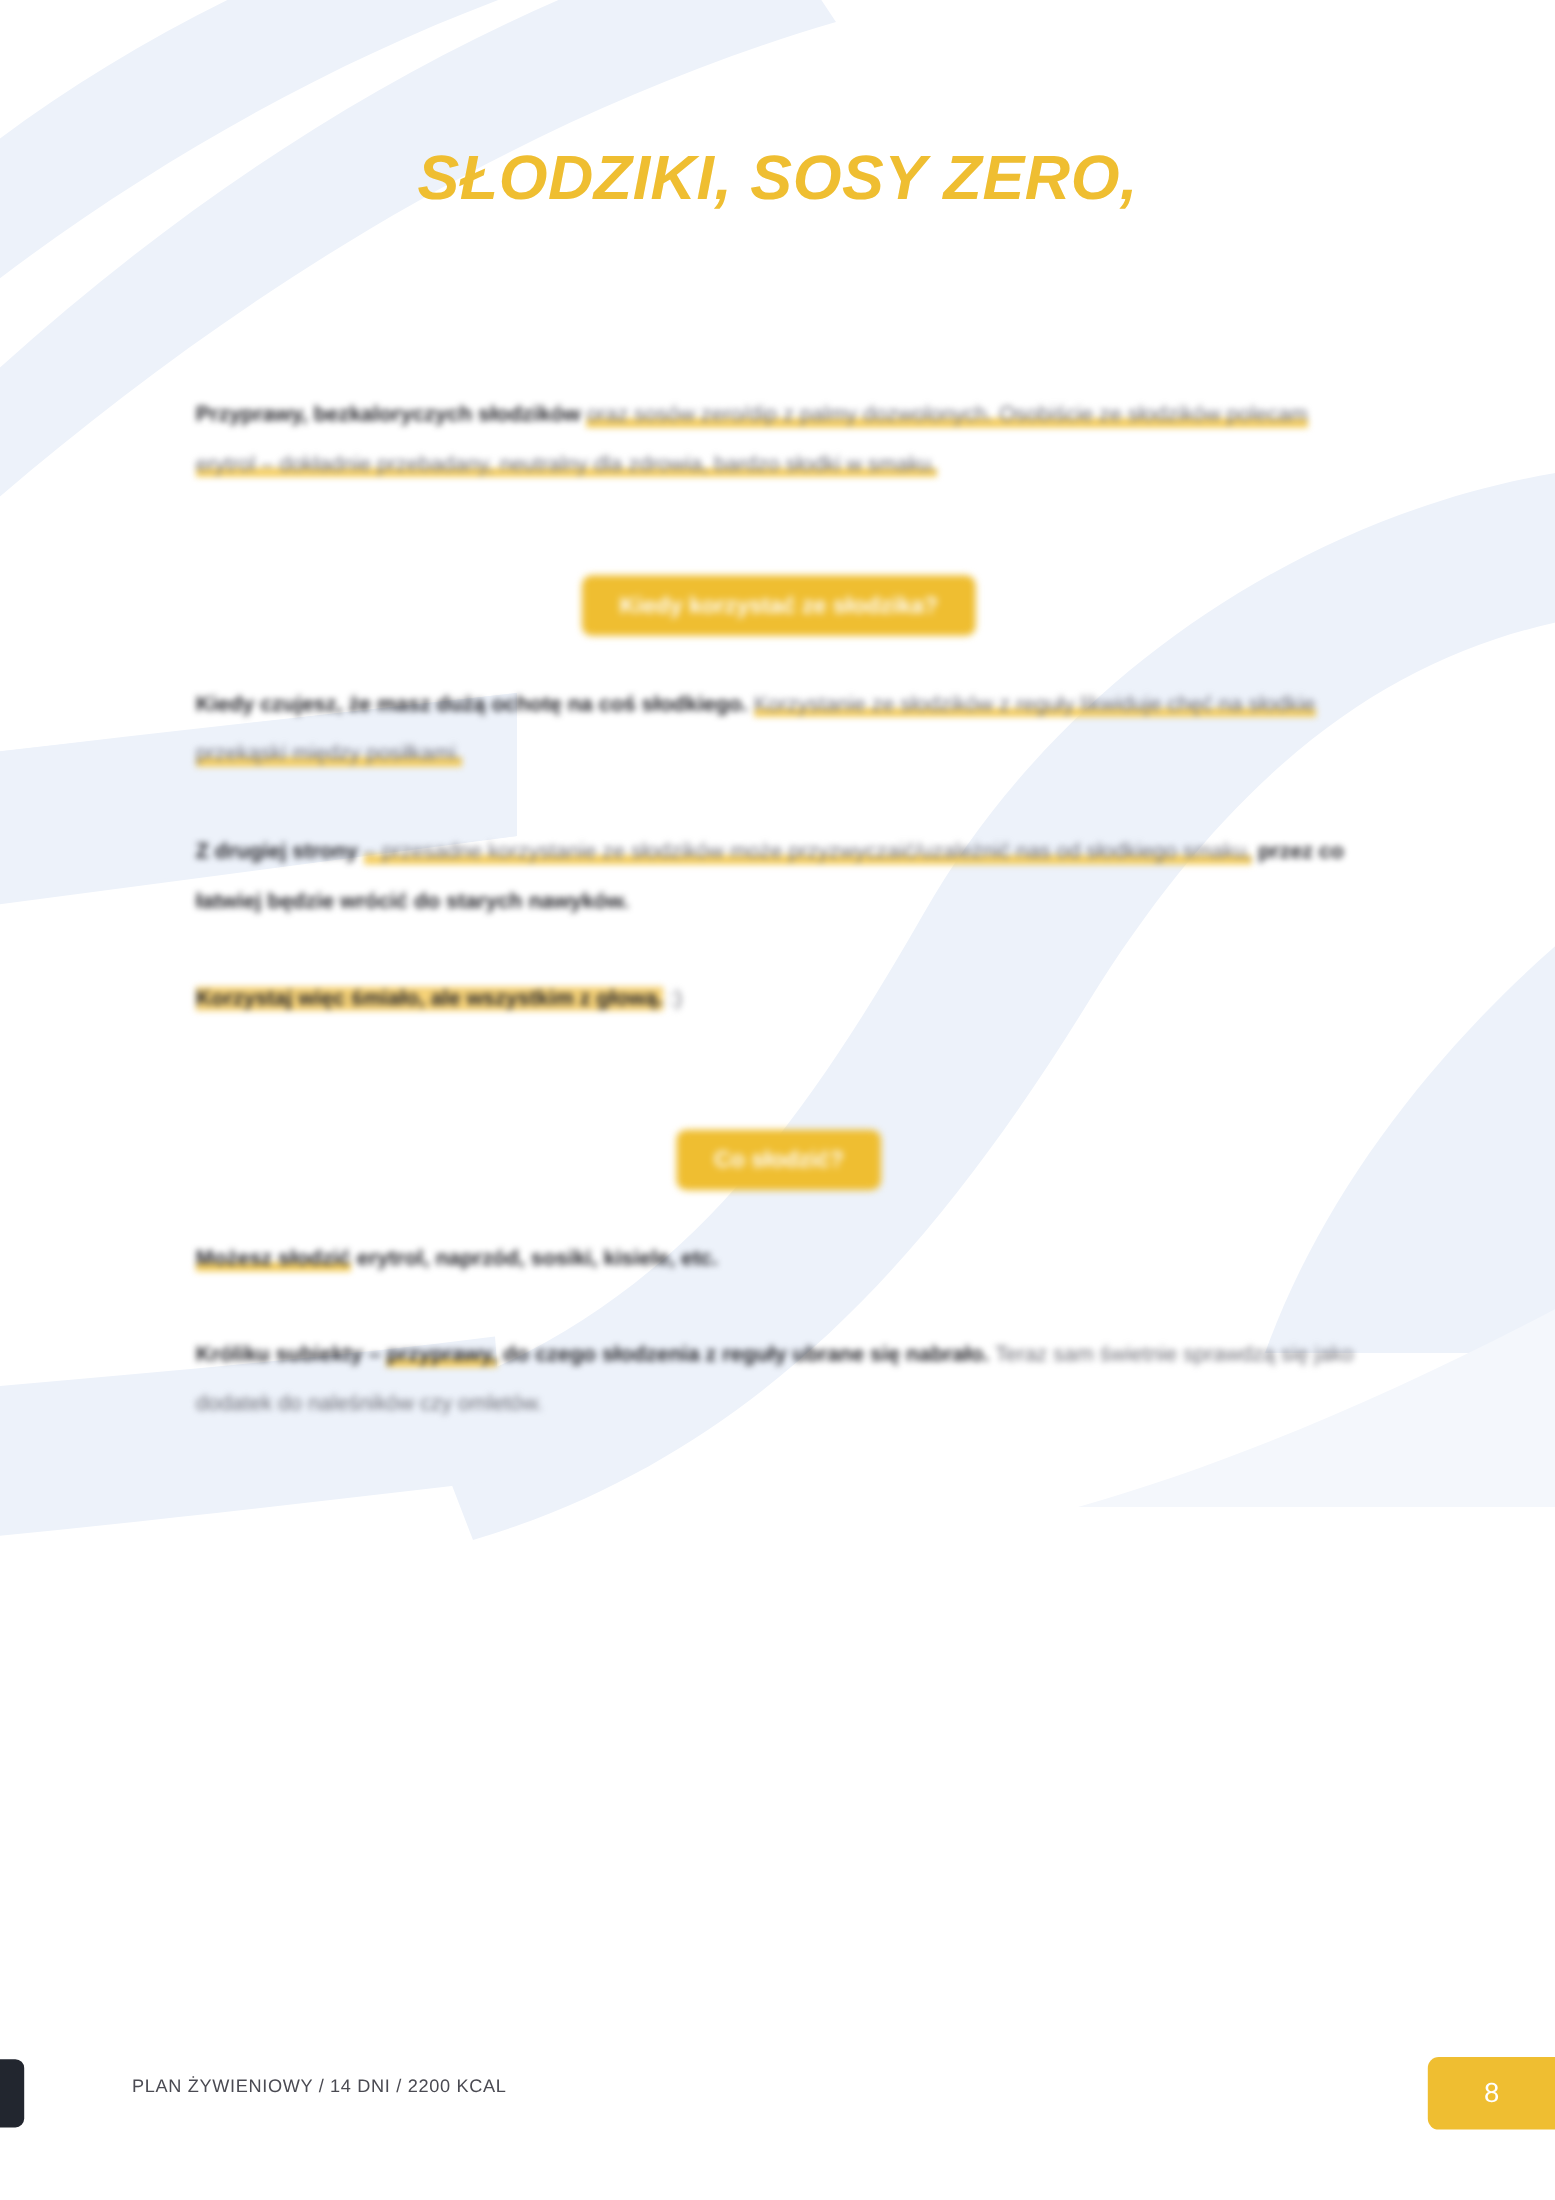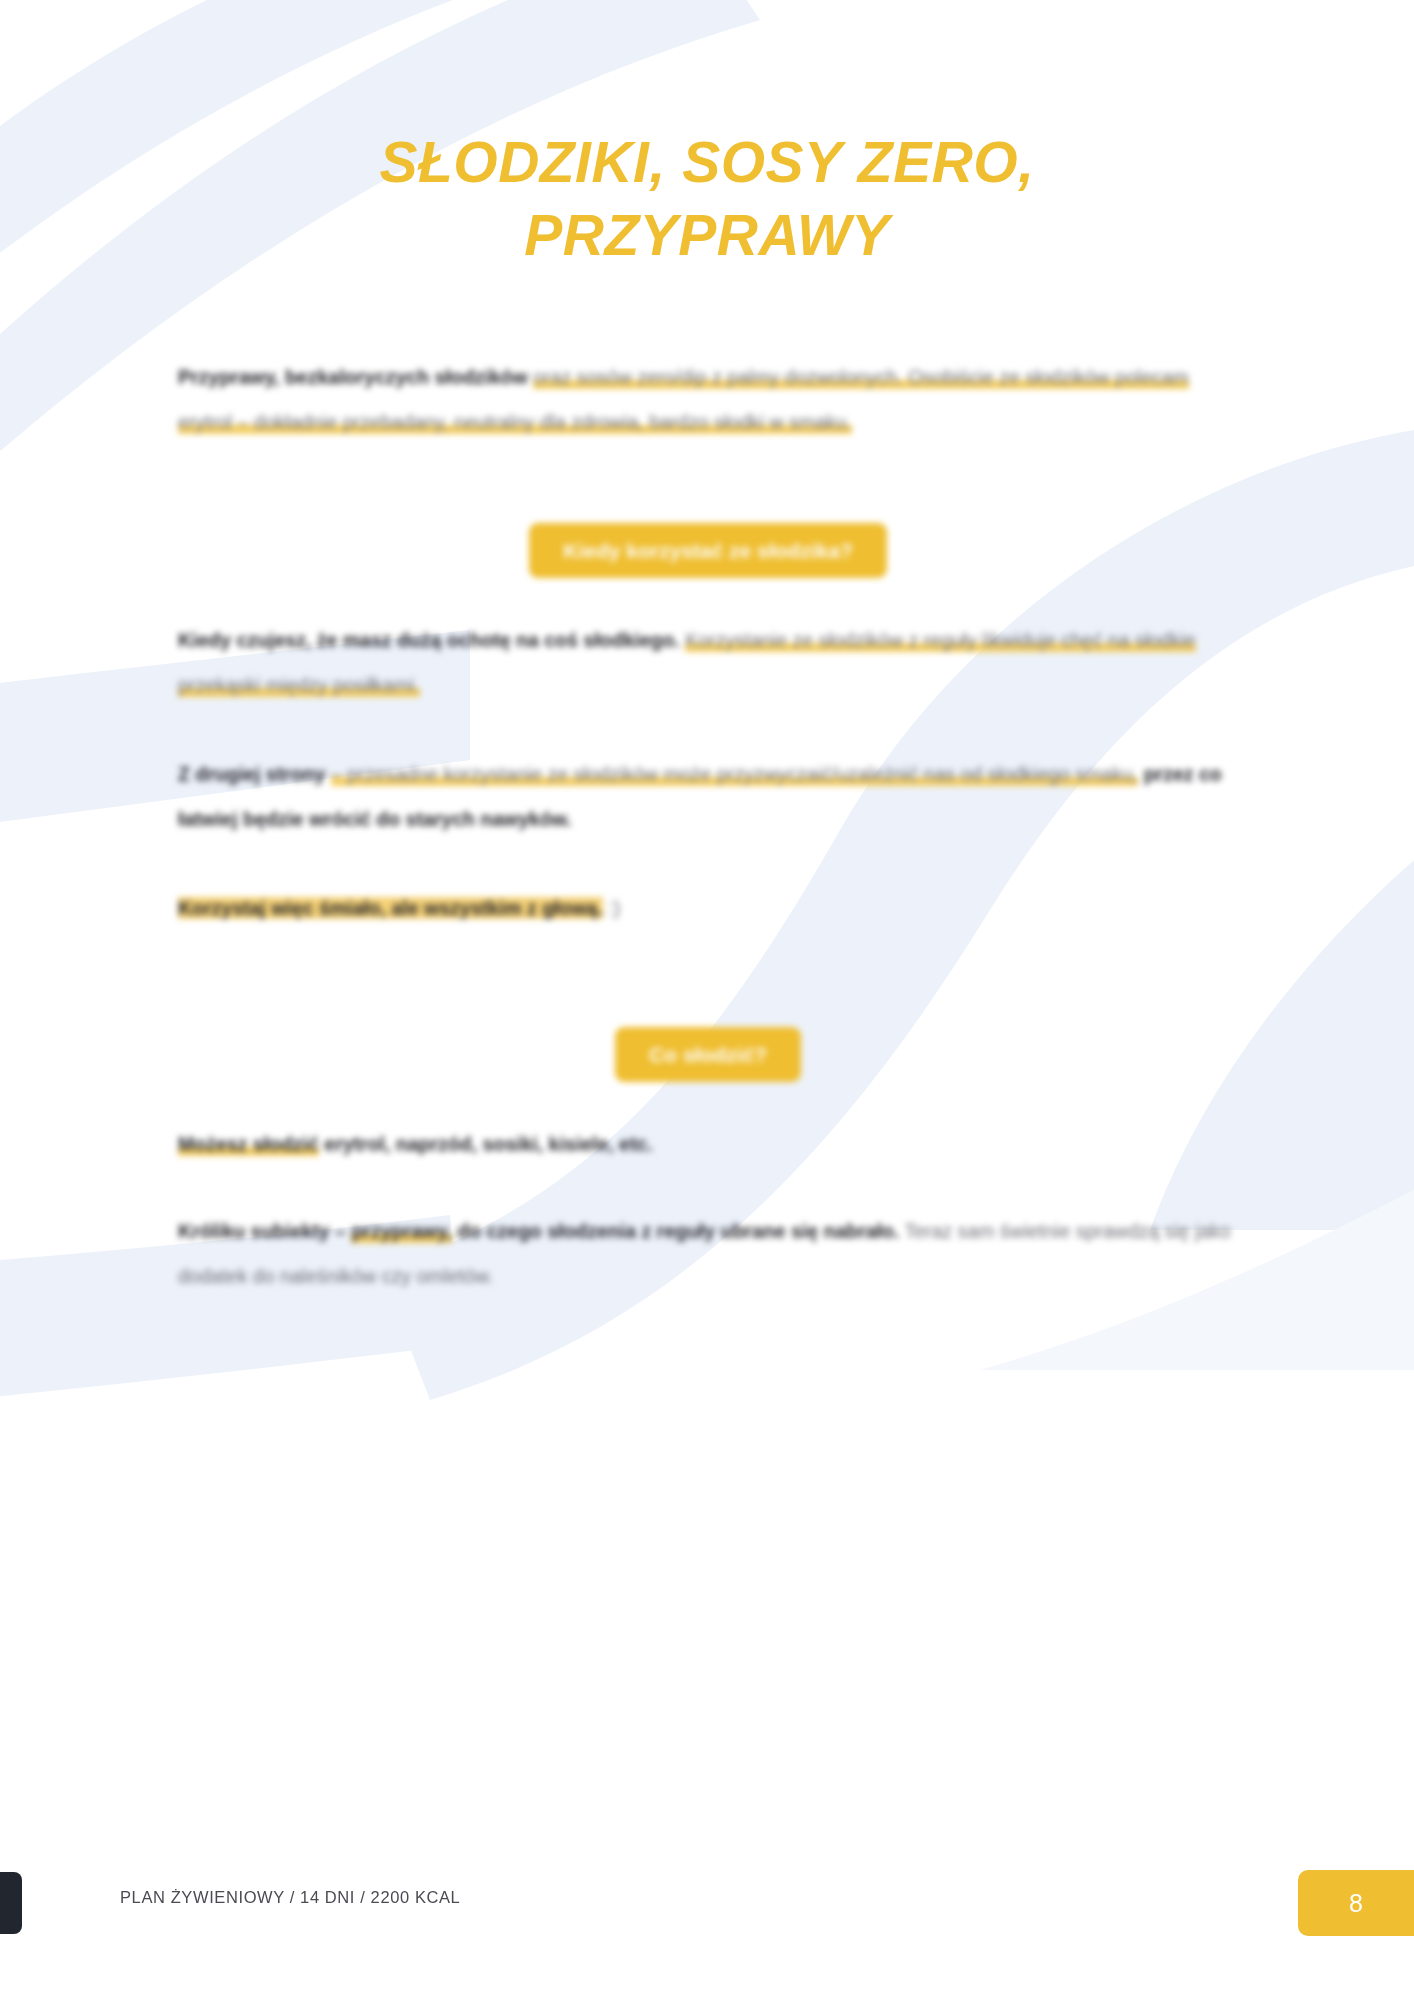--- a/index.html
+++ b/index.html
@@ -168,21 +168,20 @@
 
     <path d="M -60 1265 C 120 1250, 290 1235, 450 1215 L 460 1345 C 290 1365, 120 1385, -60 1402 Z" fill="#EDF2FA"></path>
 
     <path d="M 1414 860 C 1300 960, 1200 1090, 1150 1230 L 1414 1230 Z" fill="#EDF2FA"></path>
 
     <path d="M 1414 1190 C 1260 1270, 1120 1330, 980 1370 L 1414 1370 Z" fill="#F4F7FC"></path>
   </svg>
 
   <div class="title-block">
     <div class="title-line">SŁODZIKI, SOSY ZERO,</div>
-    <div class="title-line">PRZYPRAWY</div>
   </div>
 
   <div class="content">
 
     <p class="para blurred">
       <b>Przyprawy, bezkaloryczych słodzików</b>
       <span class="light hl">oraz sosów zero/dip z palmy dozwolonych. Osobiście ze słodzików polecam erytrol – dokładnie przebadany, neutralny dla zdrowia, bardzo słodki w smaku.</span>
     </p>
 
     <div class="spacer-md"></div>

